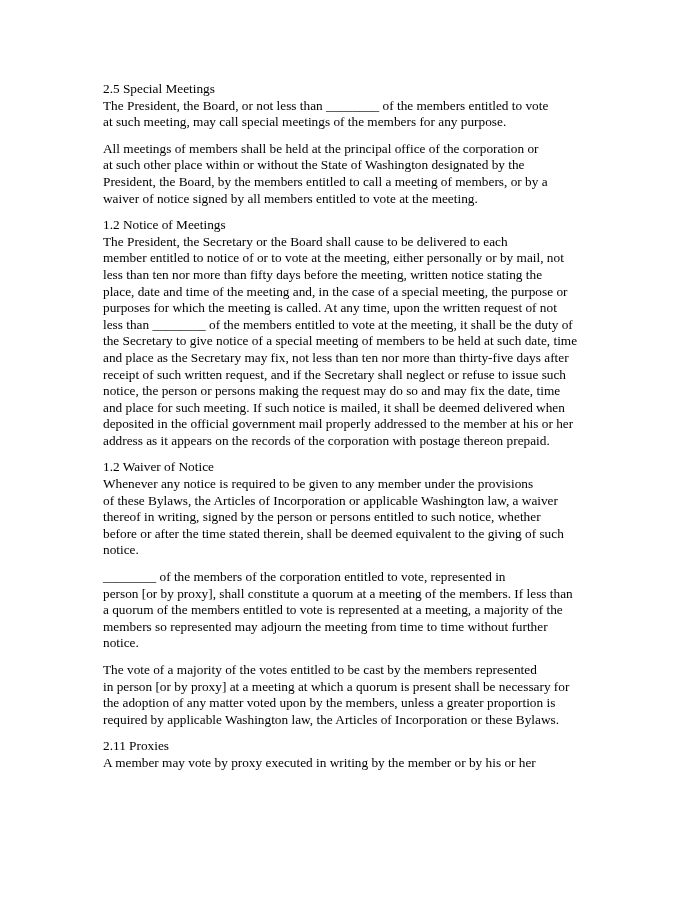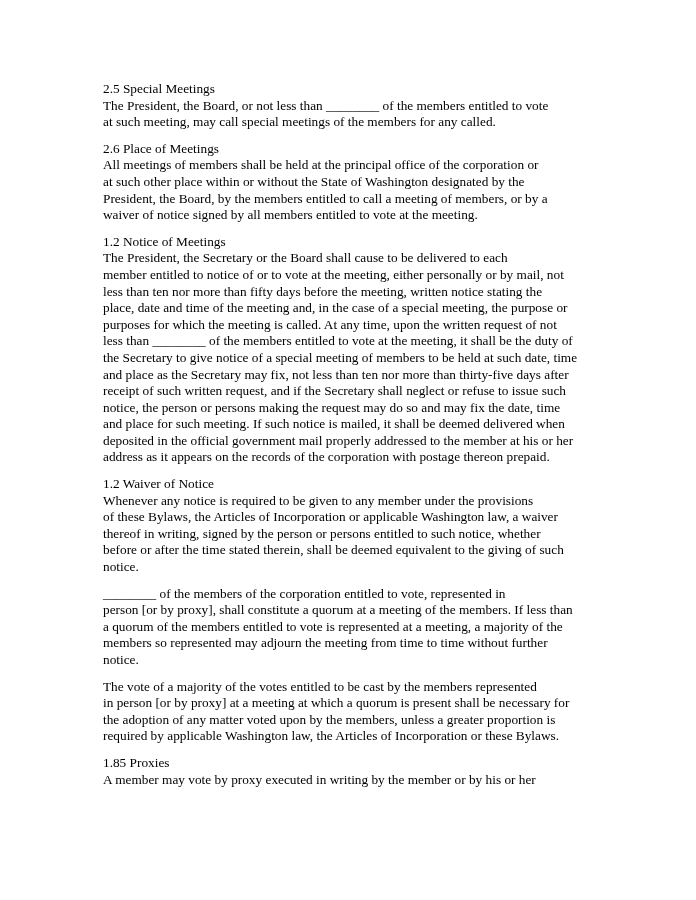--- a/index.html
+++ b/index.html
@@ -41,25 +41,24 @@
 </style>
 </head>
 <body>
 
 <div class="page">
   <div class="text-block">
 
     <section class="doc-section">
       <h2 class="heading">2.5 Special Meetings</h2>
       <p class="body">The President, the Board, or not less than ________ of the members entitled to vote
-at such meeting, may call special meetings of the members for any called.</p>
+at such meeting, may call special meetings of the members for any purpose.</p>
     </section>
 
     <section class="doc-section">
-      <h2 class="heading">2.6 Place of Meetings</h2>
       <p class="body">All meetings of members shall be held at the principal office of the corporation or
 at such other place within or without the State of Washington designated by the
 President, the Board, by the members entitled to call a meeting of members, or by a
 waiver of notice signed by all members entitled to vote at the meeting.</p>
     </section>
 
     <section class="doc-section">
       <h2 class="heading">1.2 Notice of Meetings</h2>
       <p class="body">The President, the Secretary or the Board shall cause to be delivered to each
 member entitled to notice of or to vote at the meeting, either personally or by mail, not
@@ -94,18 +93,18 @@
     </section>
 
     <section class="doc-section">
       <p class="body">The vote of a majority of the votes entitled to be cast by the members represented
 in person [or by proxy] at a meeting at which a quorum is present shall be necessary for
 the adoption of any matter voted upon by the members, unless a greater proportion is
 required by applicable Washington law, the Articles of Incorporation or these Bylaws.</p>
     </section>
 
     <section class="doc-section">
-      <h2 class="heading">1.85 Proxies</h2>
+      <h2 class="heading">2.11 Proxies</h2>
       <p class="body">A member may vote by proxy executed in writing by the member or by his or her</p>
     </section>
 
   </div>
 </div>
 
 </body></html>

